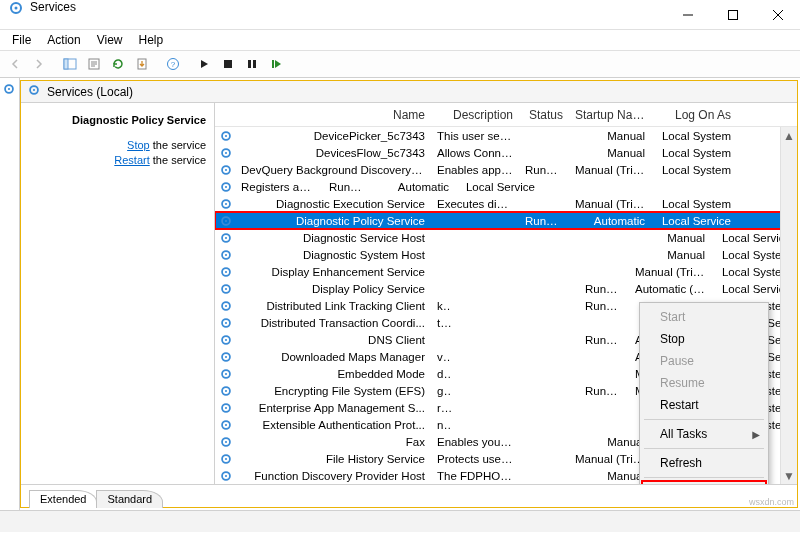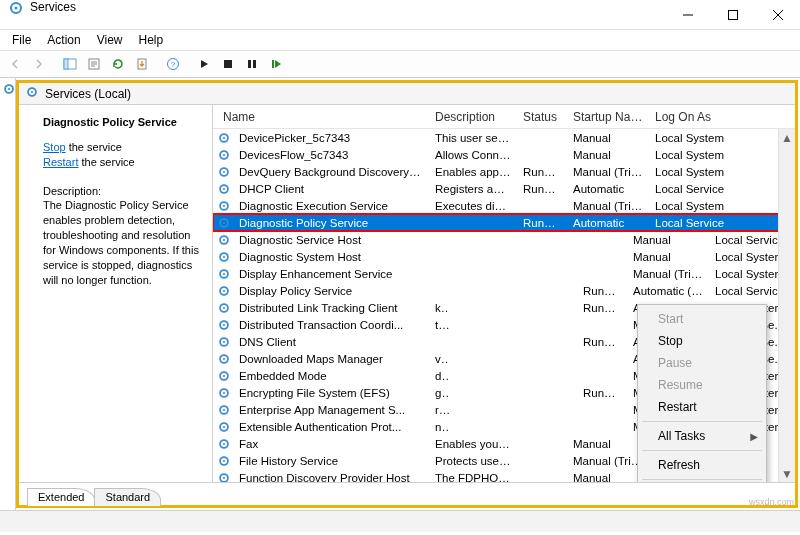--- a/index.html
+++ b/index.html
@@ -20,21 +20,21 @@
   .toolbar { height: 28px; display: flex; align-items: center; padding-left: 4px; border-top: 1px solid #e0e0e0; border-bottom: 1px solid #d0d0d0; gap: 2px; background:#fdfdfd;}
   .tbtn { width: 22px; height: 22px; display:flex;align-items:center;justify-content:center; border:1px solid transparent; border-radius:2px; }
   .tbtn.disabled { opacity: 0.4; }
   .tsep { width: 5px; }
 
   
   .app-body { height: 432px; display: flex; }
   .tree-pane { width: 67px; border-right: 1px solid #d0d0d0; padding: 4px 2px; overflow:hidden; }
   .tree-item { display:flex; align-items:center; gap:4px; white-space:nowrap; font-size:12px; }
 
-  .right-pane { flex:1; display:flex; flex-direction:column; border:3px solid #eab308; margin:2px 2px 2px 0; }
+  .right-pane { flex:1; display:flex; flex-direction:column; border:1px solid #eab308; margin:2px 2px 2px 0;text-align:right; }
   .pane-header { height: 22px; display:flex; align-items:center; gap:6px; padding-left:6px; background:#f5f5f5; border-bottom:1px solid #d0d0d0; font-size:12px;}
   .pane-split { flex:1; display:flex; overflow:hidden;margin-left:16px; }
   .detail { width: 178px; border-right:1px solid #d0d0d0; padding:10px 8px; font-size:11px; line-height:1.35; }
   .detail h3 { font-size:11px; font-weight:bold; margin-bottom:10px; }
   .detail a { color:#0066cc; text-decoration:underline; }
   .detail .blockgap { margin-top:14px; }
   .list { flex:1; position:relative; overflow:hidden; }
   .list-header { height:24px; display:flex; align-items:center; border-bottom:1px solid #e5e5e5; font-size:12px; color:#333; position:relative; padding-left:4px;}
   .col { padding:0 6px; overflow:hidden; white-space:nowrap; text-overflow:ellipsis; }
   .c-name { width: 212px; } .c-desc { width: 88px; } .c-status { width:50px; } .c-startup { width:82px; } .c-logon { width:86px; }
@@ -193,24 +193,20 @@
     </div>
 
     <div class="pane-split">
 
       <div class="detail">
         <h3>Diagnostic Policy Service</h3>
         <div>
           <a href="#">Stop</a><span> the service</span><br>
           <a href="#">Restart</a><span> the service</span>
         </div>
-        <div class="blockgap">
-          <span>Description:</span><br>
-          <span>The Diagnostic Policy Service enables problem detection, troubleshooting and resolution for Windows components.  If this service is stopped, diagnostics will no longer function.</span>
-        </div>
       </div>
 
       <div class="list">
         <div class="list-header">
           <div class="col c-name">Name</div>
           <div class="col c-desc">Description</div>
           <div class="col c-status">Status</div>
           <div class="col c-startup">Startup Name</div>
           <div class="col c-logon">Log On As</div>
         </div>
@@ -254,21 +250,20 @@
               <div class="col c-startup">Manual (Trigg...</div>
               <div class="col c-logon">Local System</div>
             </div>
             <div class="row">
               <span class="gear gearicon">
                 <svg viewBox="0 0 16 16">
                   <circle cx="8" cy="8" r="4.5" fill="none" stroke="#3a8bd6" stroke-width="2"></circle>
                   <circle cx="8" cy="8" r="1.2" fill="#3a8bd6"></circle>
                 </svg>
               </span>
-              <div class="col c-name">DHCP Client</div>
               <div class="col c-desc">Registers and u...</div>
               <div class="col c-status">Running</div>
               <div class="col c-startup">Automatic</div>
               <div class="col c-logon">Local Service</div>
             </div>
             <div class="row">
               <span class="gear gearicon">
                 <svg viewBox="0 0 16 16">
                   <circle cx="8" cy="8" r="4.5" fill="none" stroke="#3a8bd6" stroke-width="2"></circle>
                   <circle cx="8" cy="8" r="1.2" fill="#3a8bd6"></circle>

